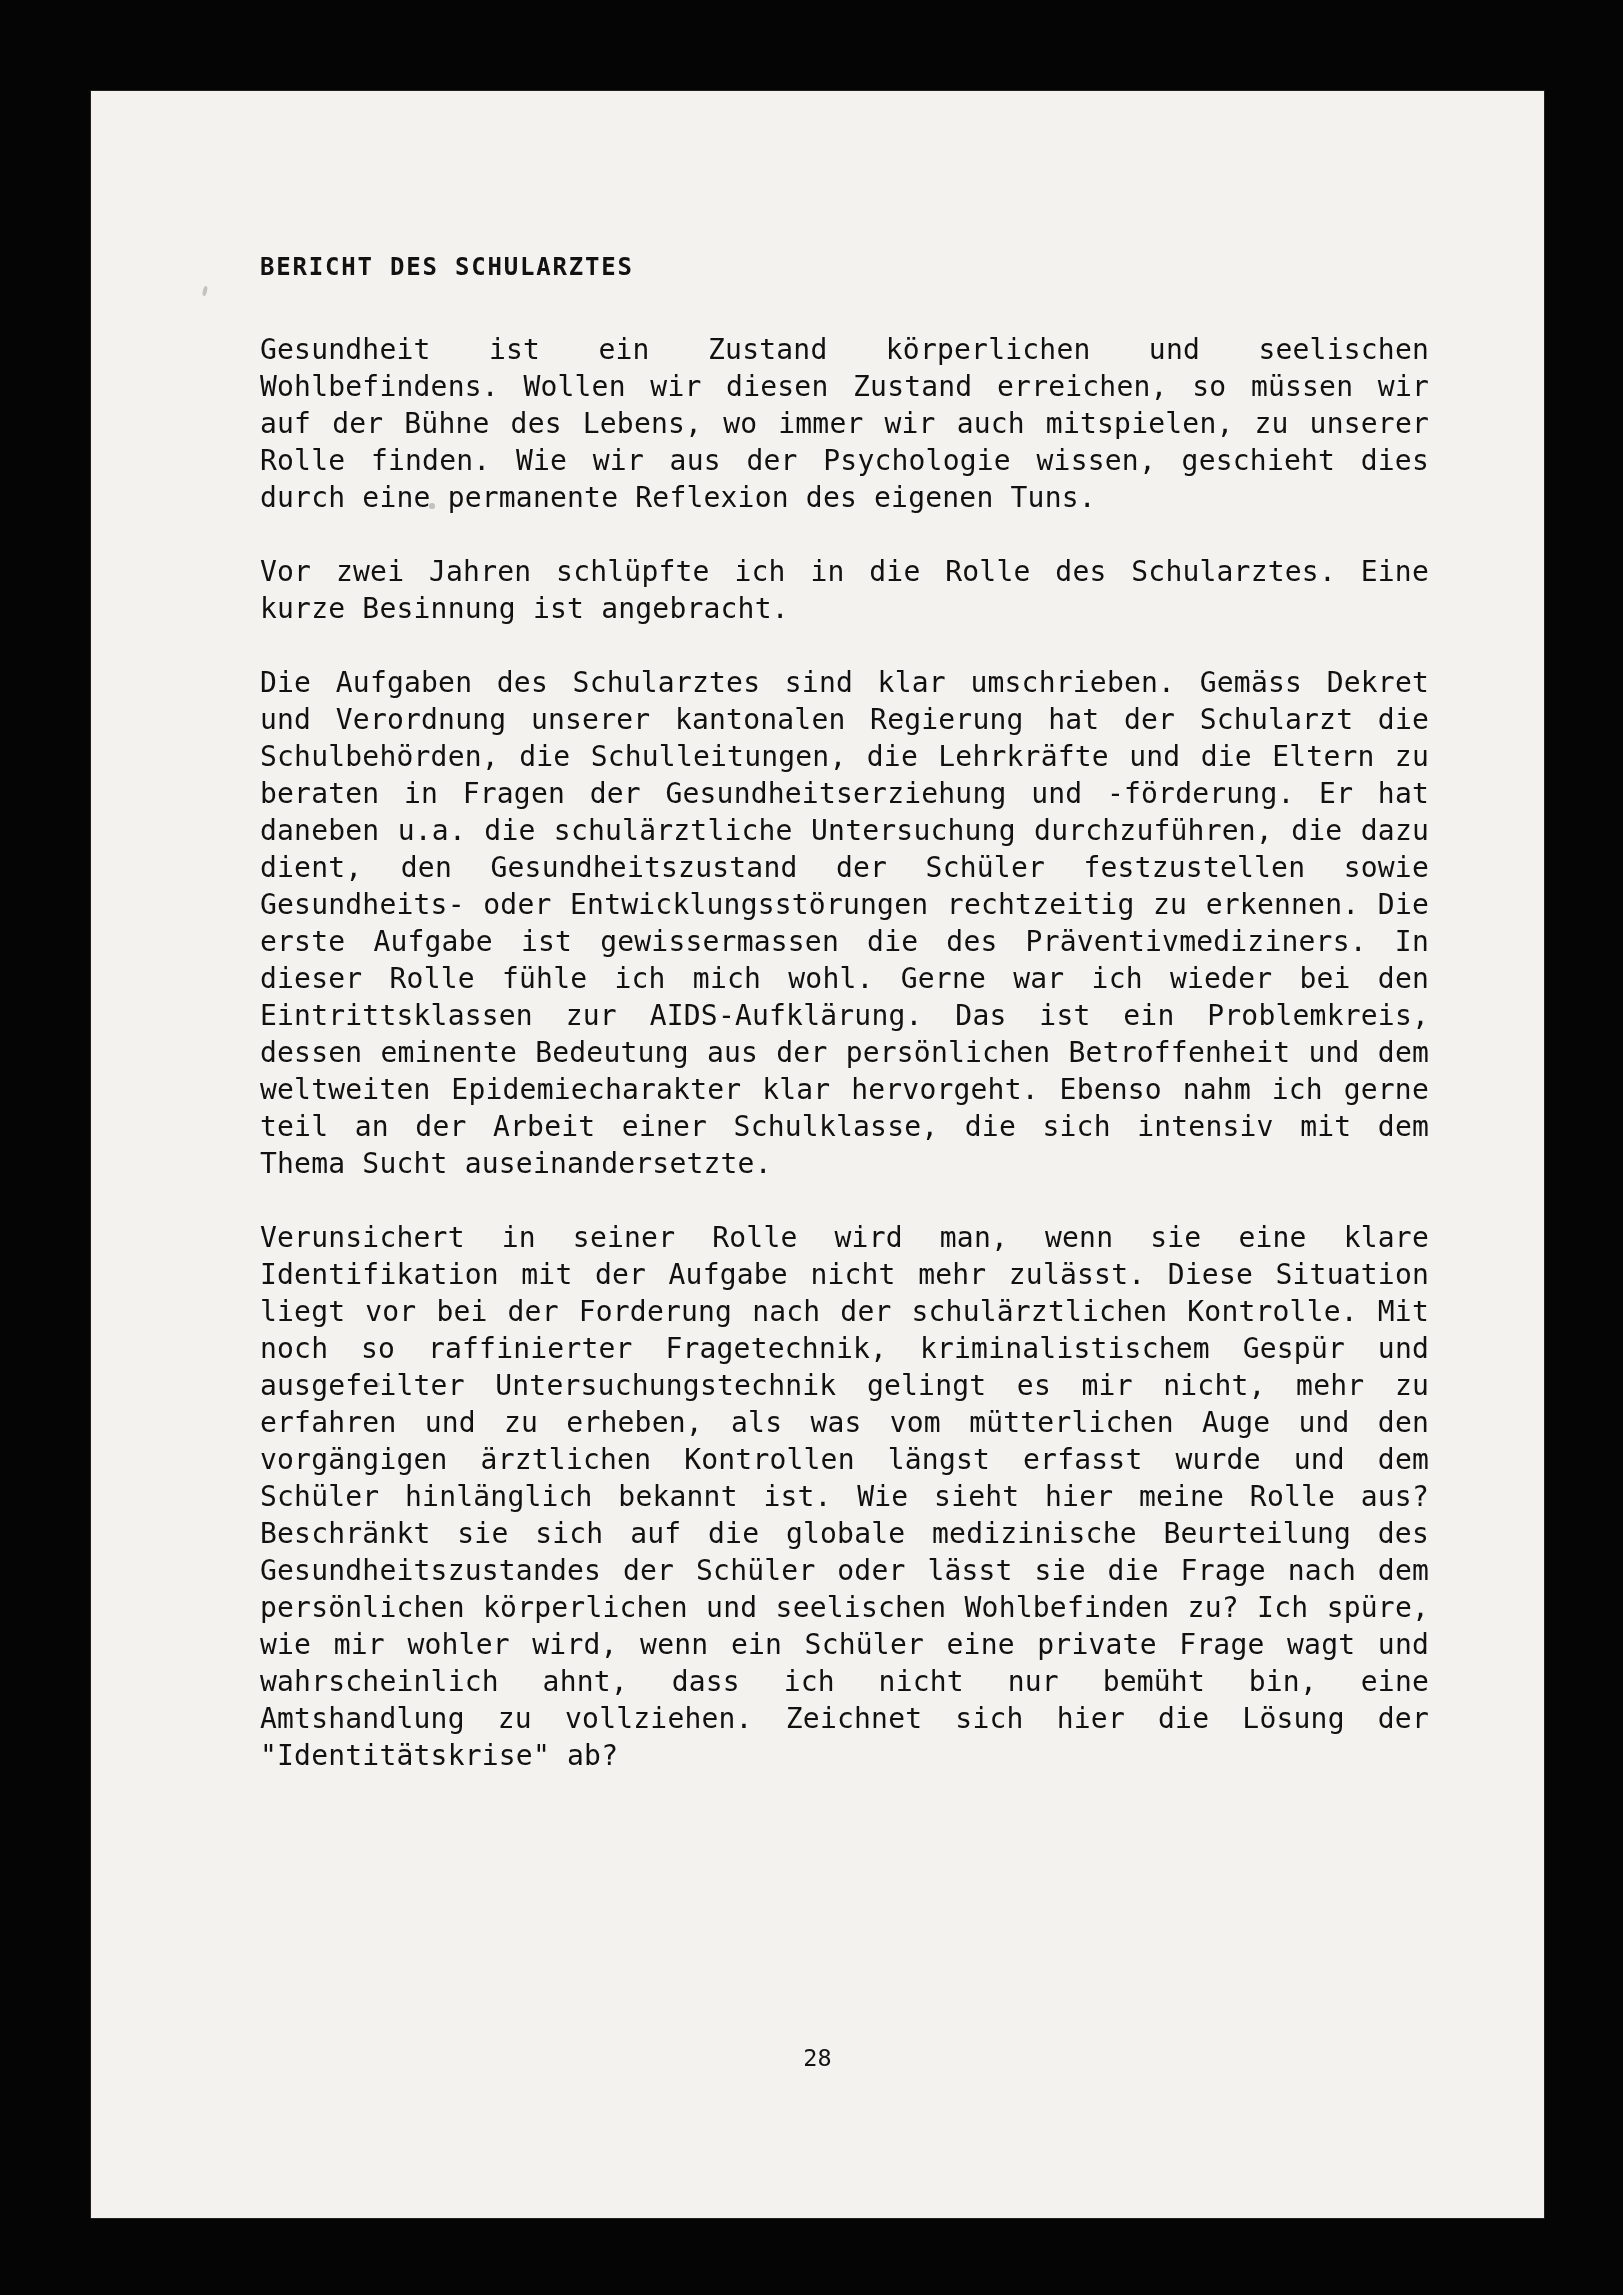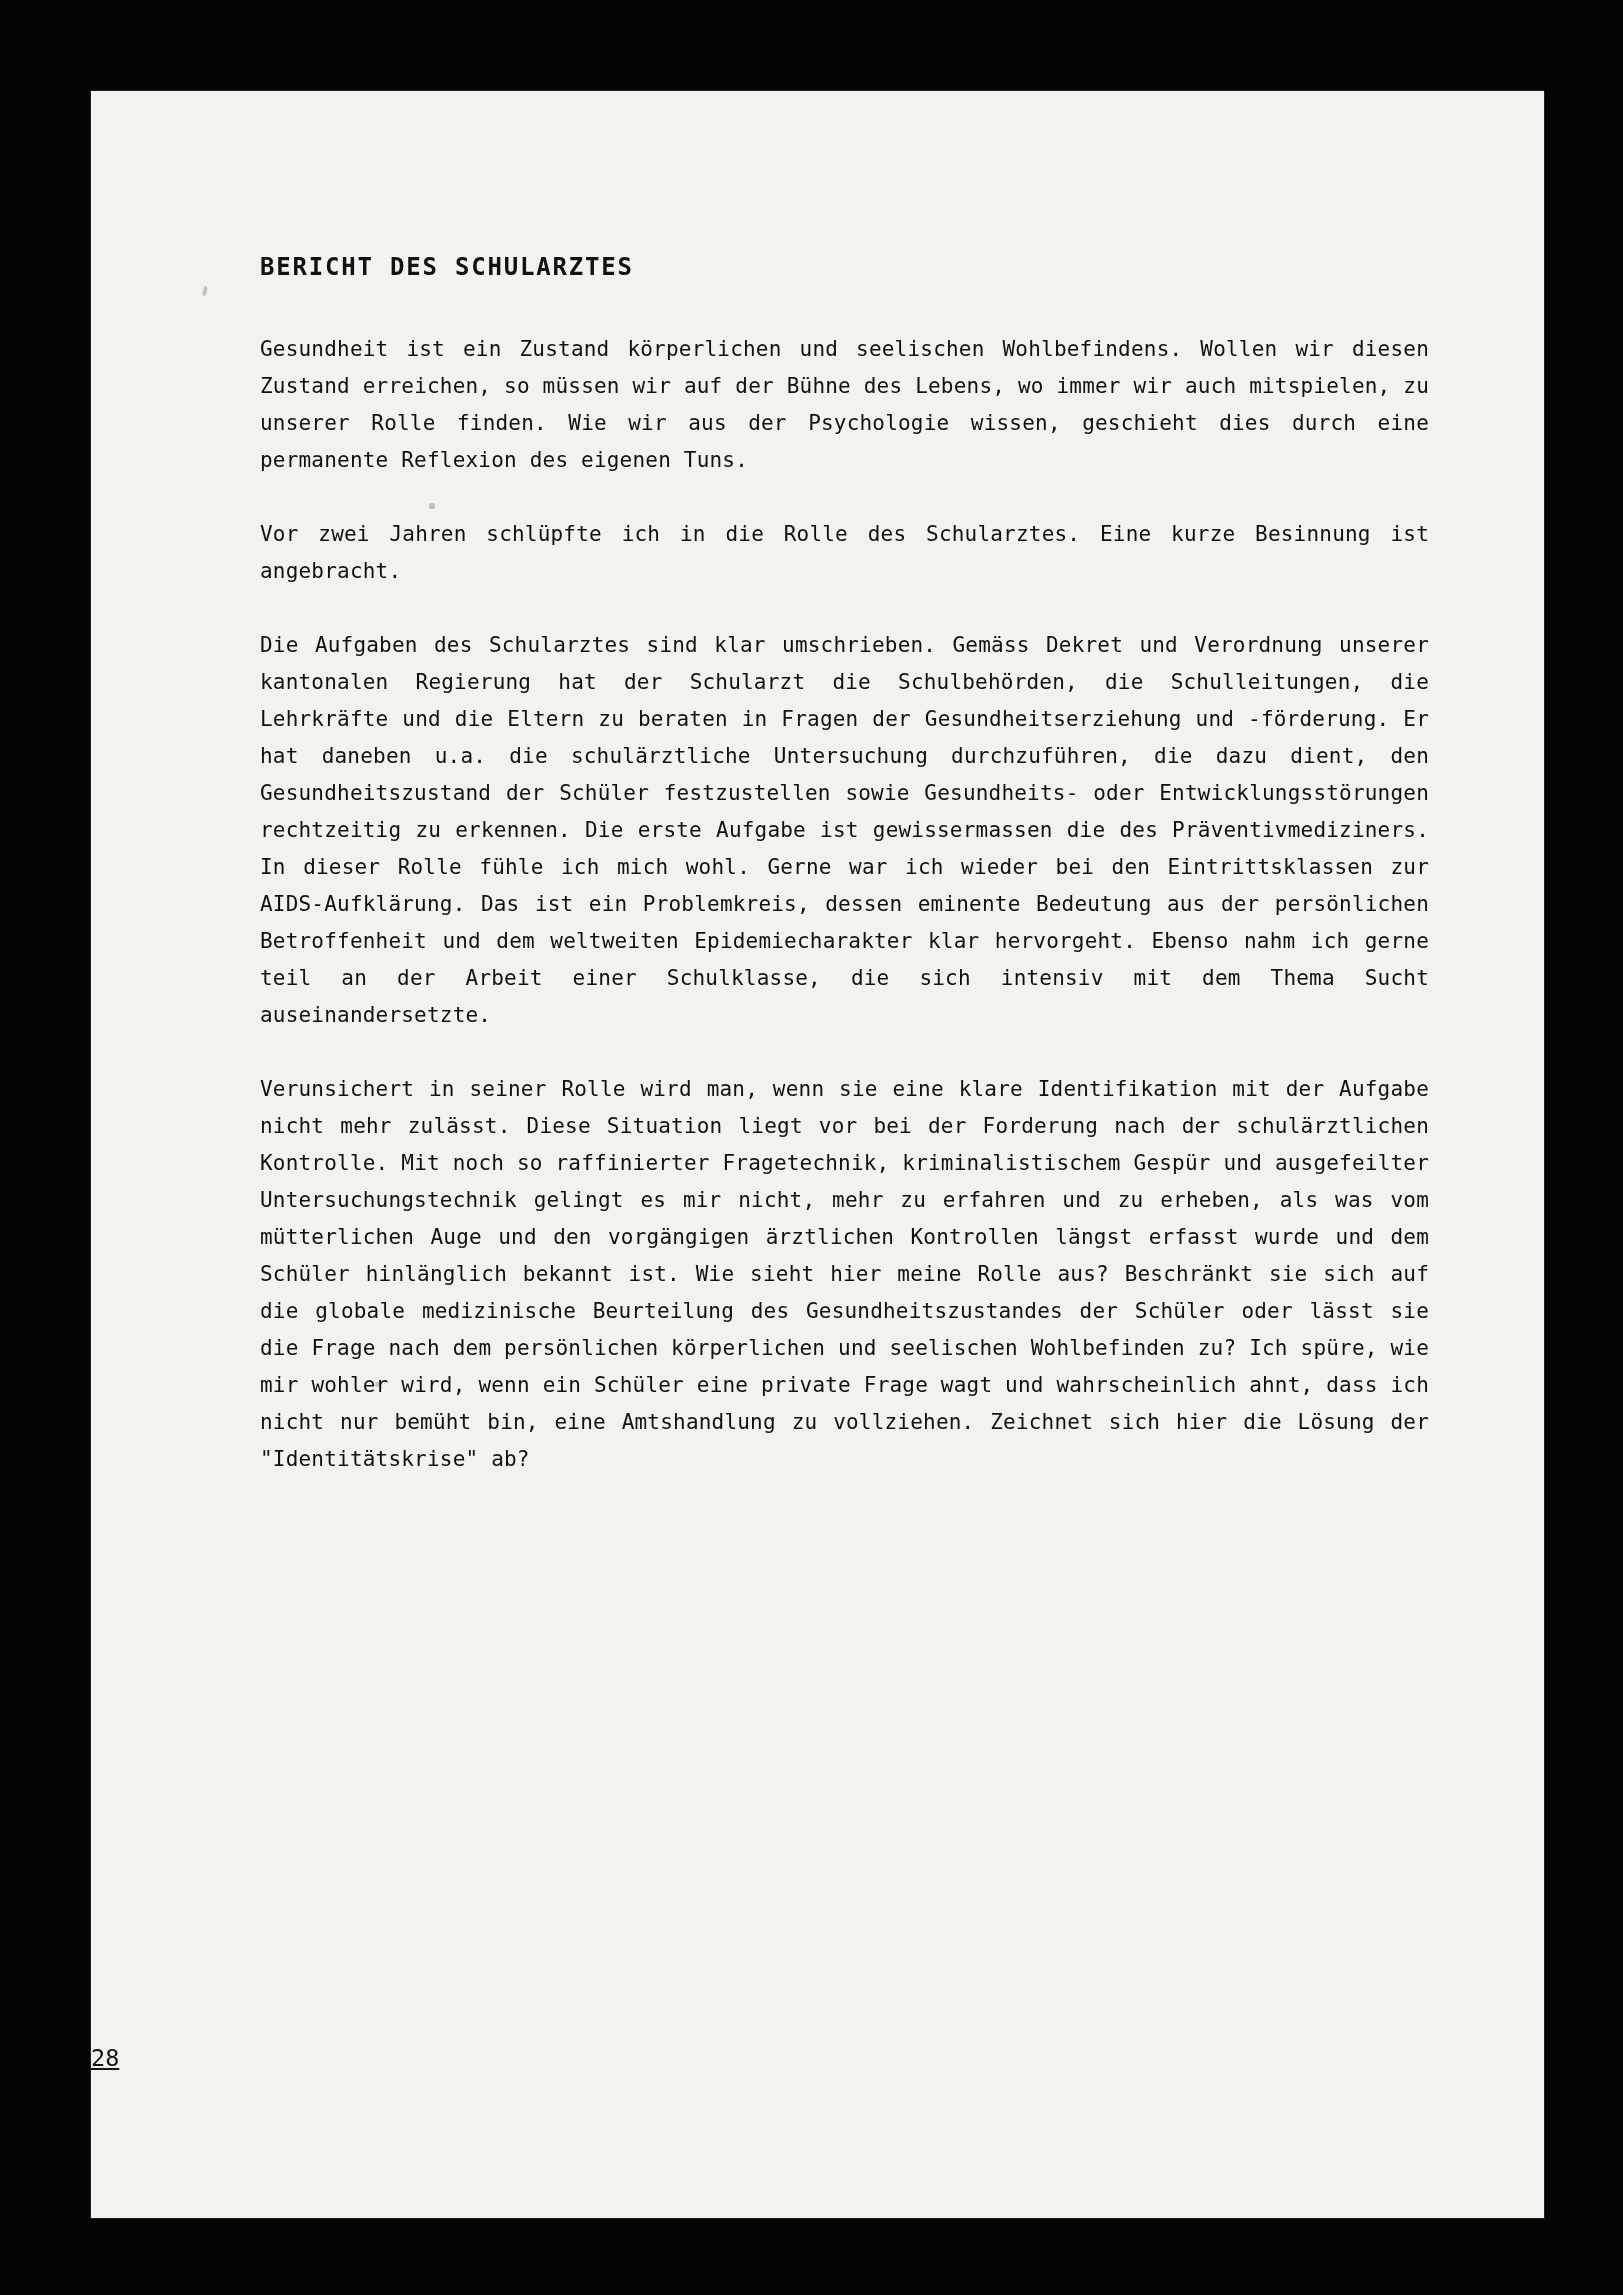--- a/index.html
+++ b/index.html
@@ -37,38 +37,38 @@
   }
   .doc-title {
     font-size: 24px;
     letter-spacing: 1.8px;
     color: #121212;
     font-weight: 700;
     margin: 0 0 50px 0;
     white-space: pre;
   }
   .para {
-    font-size: 21px;
+    font-size: 28px;
     line-height: 37px;
     color: #111111;
     text-align: justify;
     margin: 0 0 37px 0;
     letter-spacing: 0.2px;
     white-space: pre-wrap;
     hyphens: none;
   }
   .para:last-of-type { margin-bottom: 8px; }
   .page-number {
     position: absolute;
     left: 0;
     top: 1953px;
     width: 1453px;
+    text-align: center;
     font-size: 23.5px;
     color: #141414;
-    text-decoration: underline;
   }
   .speck {
     position: absolute;
     background: #9a9a93;
     border-radius: 50%;
     opacity: .55;
   }
   .speck.s1 { left: 112px; top: 195px; width: 4px; height: 9.7px; transform: rotate(14deg); }
   .speck.s2 { left: 338px; top: 412px; width: 5.7px; height: 5.7px; }
   .speck.s3 { left: 284px; top: 1291px; width: 4.9px; height: 4.9px; }

